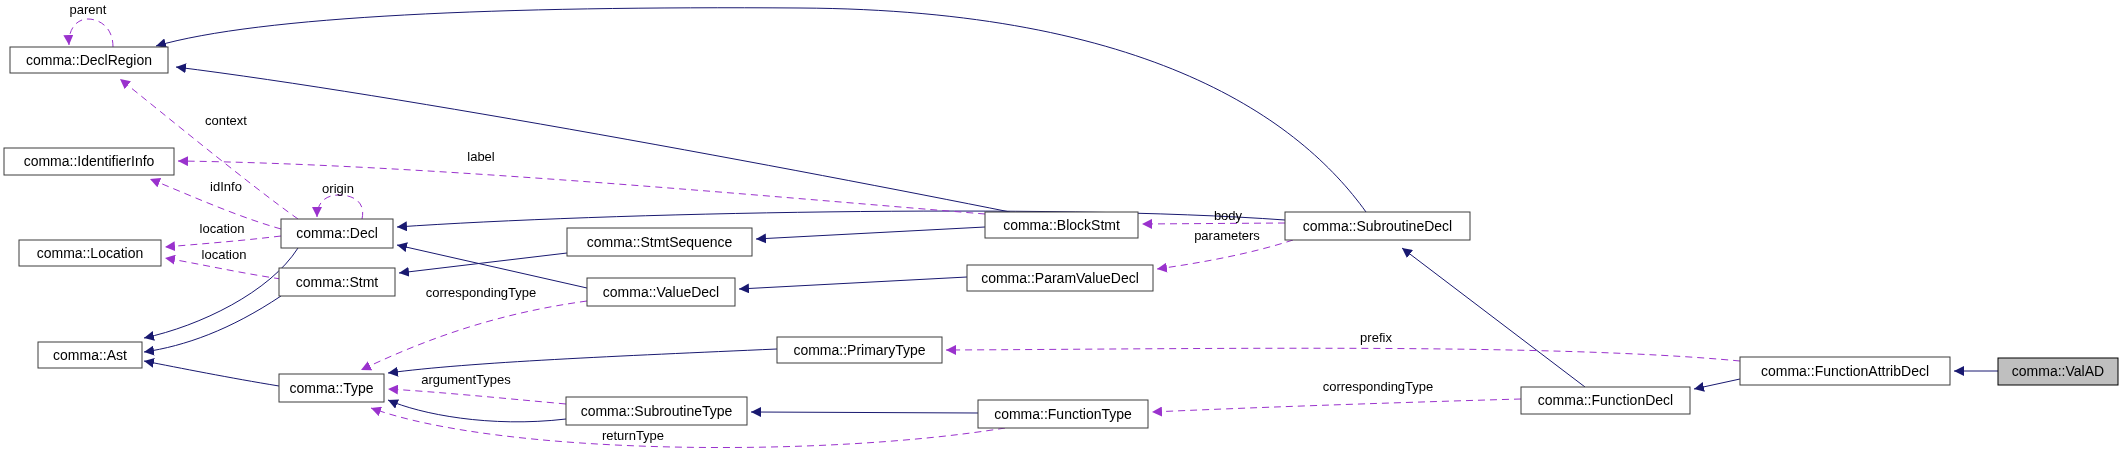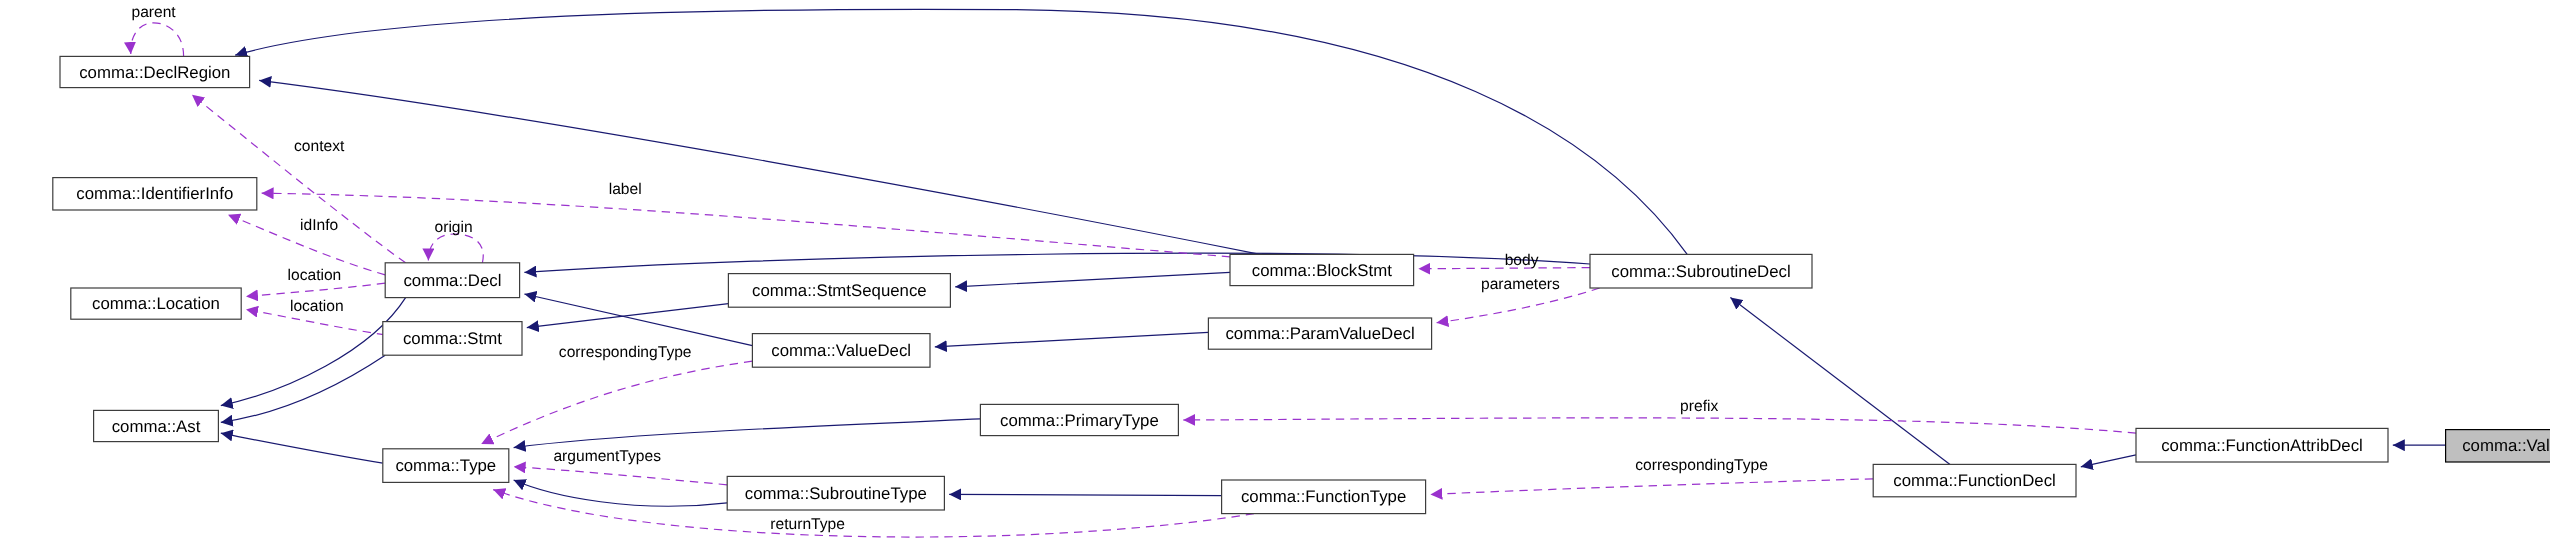--- a/index.html
+++ b/index.html
@@ -1,21 +1,20 @@
 <!DOCTYPE html>
 <html><head>
 <meta charset="utf-8">
 <style>
   html,body{margin:0;padding:0;background:#ffffff;}
   #canvas{
     position:relative;
     width:1798px;height:461px;
     background:#ffffff;
     font-family:"Liberation Sans","DejaVu Sans",sans-serif;
-    margin-left:40px;
   }
   svg text{
     font-family:"Liberation Sans","DejaVu Sans",sans-serif;
     fill:#000000;
   }
   .node-rect{stroke-width:1;}
   .edge{fill:none;stroke-width:1;}
   .edge.solid{}
   .edge.dashed{stroke-dasharray:7,5;}
   .node-label{font-size:14px;}

